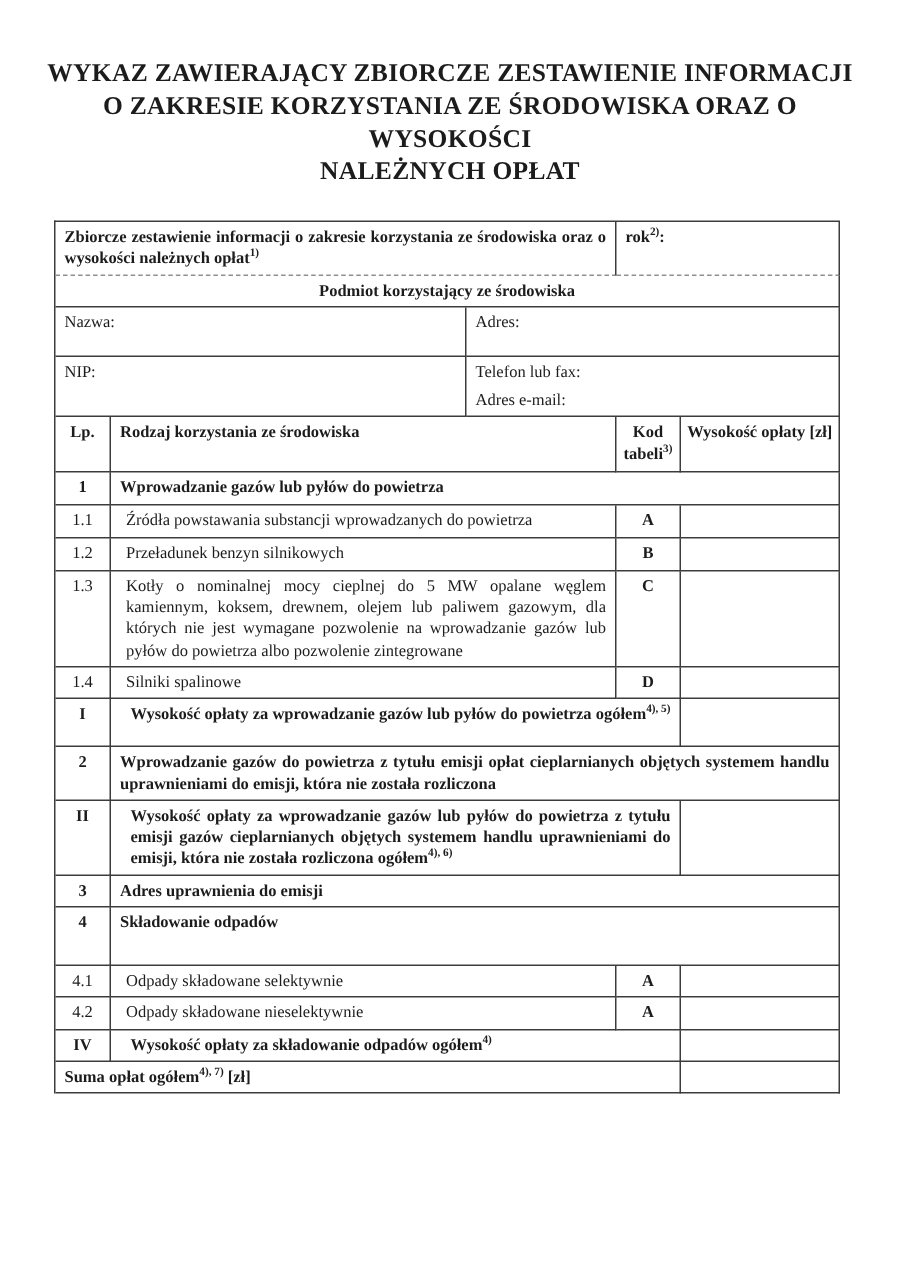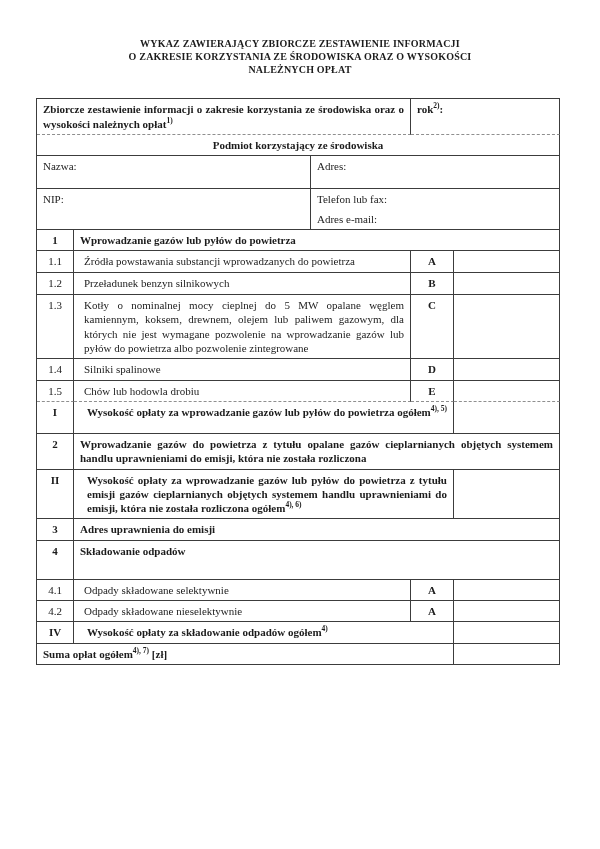--- a/index.html
+++ b/index.html
@@ -4,21 +4,21 @@
 <style>
   html,body { margin:0; padding:0; }
   body {
     width:600px; height:849px; background:#ffffff;
     font-family:"Liberation Serif", serif; color:#1c1c1c;
     -webkit-font-smoothing:antialiased;
   }
   .page-title {
     margin:38px 30px 0 30px;
     text-align:center; font-weight:bold;
-    font-size:10px; line-height:1.28;
+    font-size:17px; line-height:1.28;
     letter-spacing:0.2px;
   }
   table.form {
     border-collapse:separate; border-spacing:0; table-layout:fixed;
     width:523px; margin:22px 0 0 36px;
     border-top:1px solid #3c3c3c; border-left:1px solid #3c3c3c;
     font-size:11px;
   }
   td {
     border-right:1px solid #3c3c3c; border-bottom:1px solid #3c3c3c;
@@ -71,20 +71,26 @@
     <td colspan="3">Adres:</td>
   </tr>
   <tr class="rh34">
     <td colspan="2">NIP:</td>
     <td colspan="3">
       <div class="contact-line">Telefon lub fax:</div>
       <div>Adres e-mail:</div>
     </td>
   </tr>
 
+  <tr class="rh37">
+    <td class="lp b">Lp.</td>
+    <td colspan="2" class="b">Rodzaj korzystania ze środowiska</td>
+    <td class="ctr b"><span>Kod tabeli</span><sup>3)</sup></td>
+    <td class="ctr b">Wysokość opłaty [zł]</td>
+  </tr>
 
   <tr class="rh19">
     <td class="lp b">1</td>
     <td colspan="4" class="b">Wprowadzanie gazów lub pyłów do powietrza</td>
   </tr>
   <tr class="rh22">
     <td class="lp">1.1</td>
     <td colspan="2" class="ind">Źródła powstawania substancji wprowadzanych do powietrza</td>
     <td class="ctr b">A</td>
     <td></td>
@@ -100,36 +106,30 @@
     <td colspan="2" class="ind just">Kotły o nominalnej mocy cieplnej do 5 MW opalane węglem kamiennym, koksem, drewnem, olejem lub paliwem gazowym, dla których nie jest wymagane pozwolenie na wprowadzanie gazów lub pyłów do powietrza albo pozwolenie zintegrowane</td>
     <td class="ctr b">C</td>
     <td></td>
   </tr>
   <tr class="rh20">
     <td class="lp">1.4</td>
     <td colspan="2" class="ind">Silniki spalinowe</td>
     <td class="ctr b">D</td>
     <td></td>
   </tr>
-  <tr class="rh20 dashed-b">
-    <td class="lp">1.5</td>
-    <td colspan="2" class="ind">Chów lub hodowla drobiu</td>
-    <td class="ctr b">E</td>
-    <td></td>
-  </tr>
 
   <tr class="rh32">
     <td class="lp b">I</td>
     <td colspan="3" class="b ind2"><span>Wysokość opłaty za wprowadzanie gazów lub pyłów do powietrza ogółem</span><sup>4), 5)</sup></td>
     <td></td>
   </tr>
 
   <tr class="rh33">
     <td class="lp b">2</td>
-    <td colspan="4" class="b just">Wprowadzanie gazów do powietrza z tytułu opalane gazów cieplarnianych objętych systemem handlu uprawnieniami do emisji, która nie została rozliczona</td>
+    <td colspan="4" class="b just">Wprowadzanie gazów do powietrza z tytułu emisji opłat cieplarnianych objętych systemem handlu uprawnieniami do emisji, która nie została rozliczona</td>
   </tr>
 
   <tr class="rh48">
     <td class="lp b">II</td>
     <td colspan="3" class="b ind2 just"><span>Wysokość opłaty za wprowadzanie gazów lub pyłów do powietrza z tytułu emisji gazów cieplarnianych objętych systemem handlu uprawnieniami do emisji, która nie została rozliczona ogółem</span><sup>4), 6)</sup></td>
     <td></td>
   </tr>
 
   <tr class="rh20">
     <td class="lp b">3</td>

